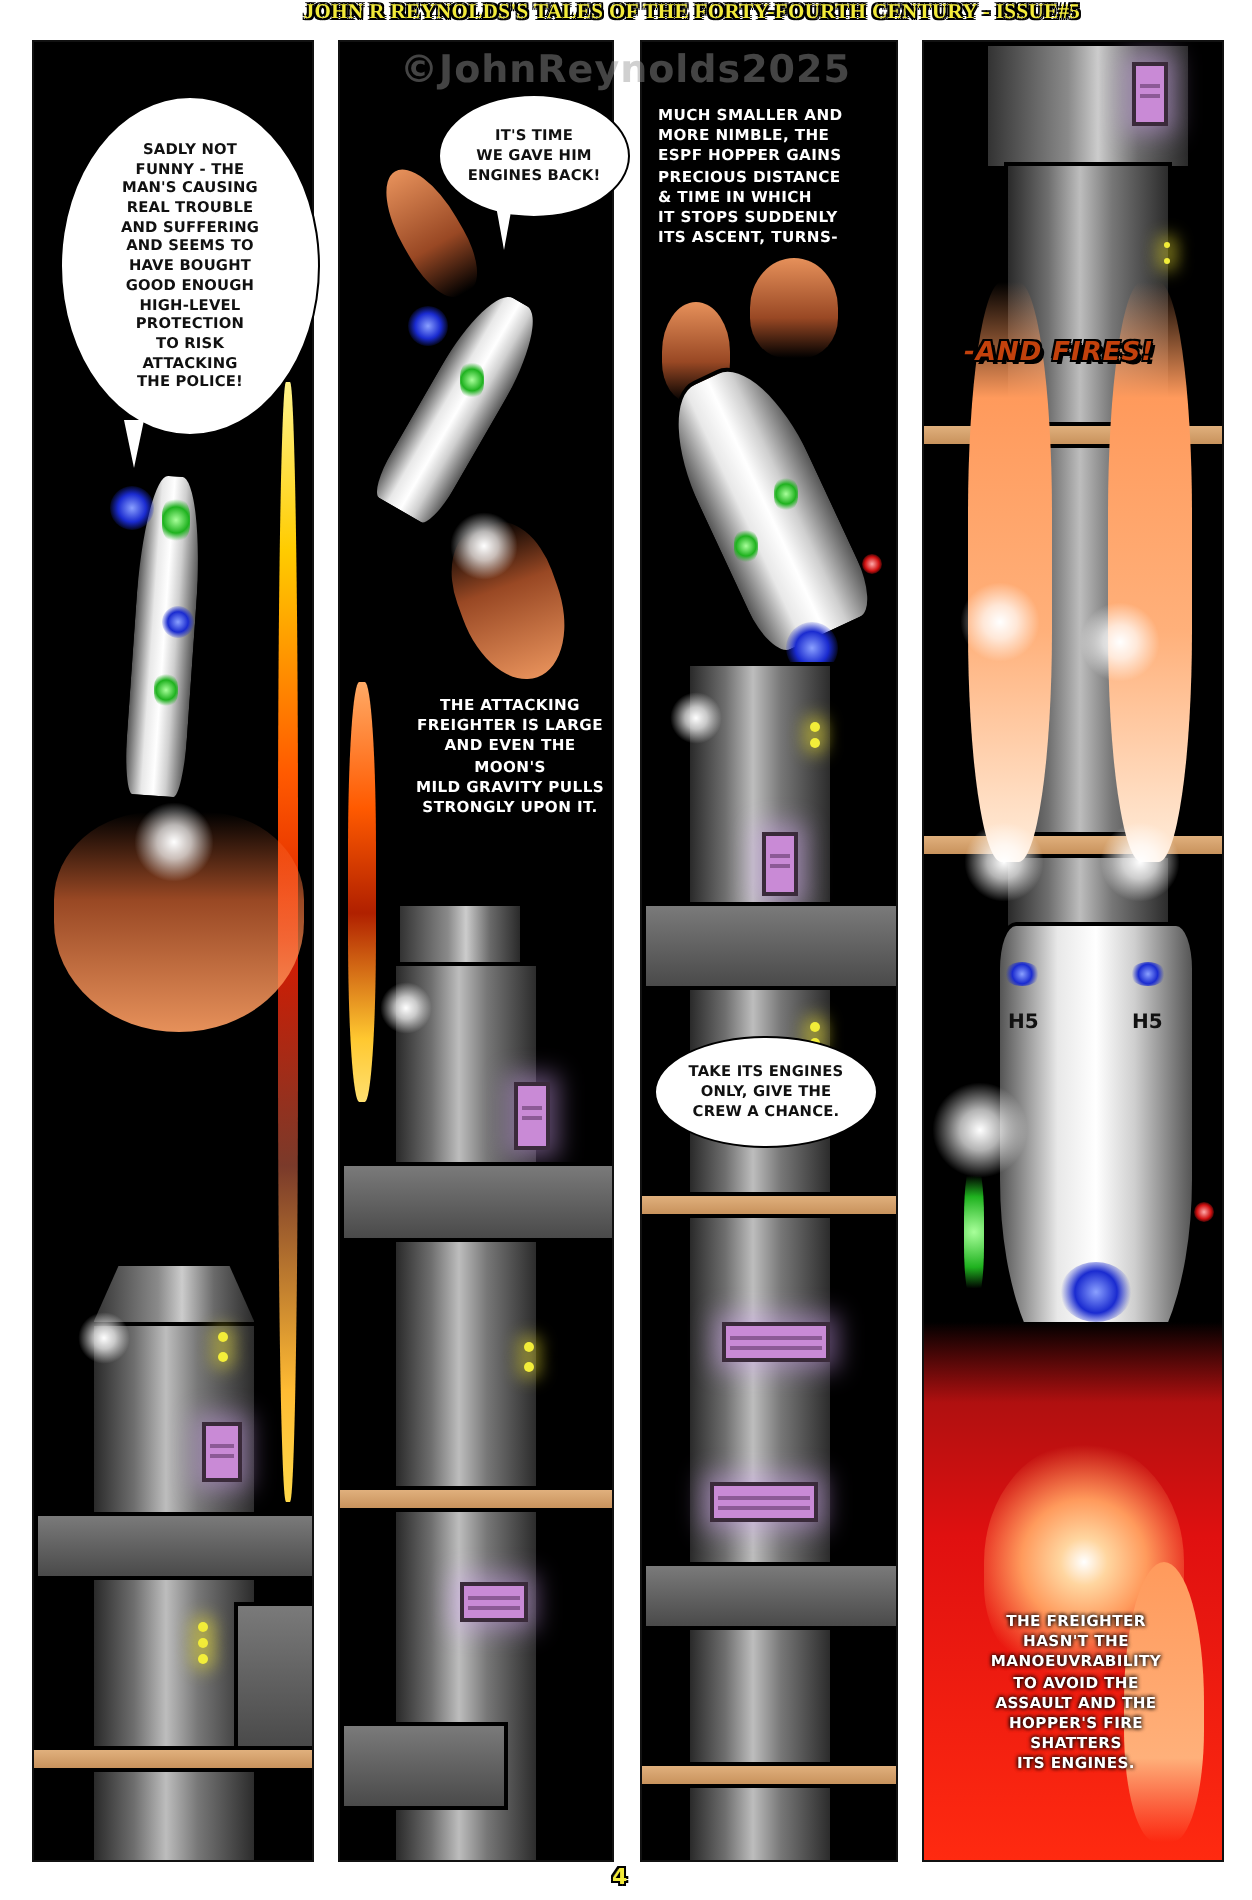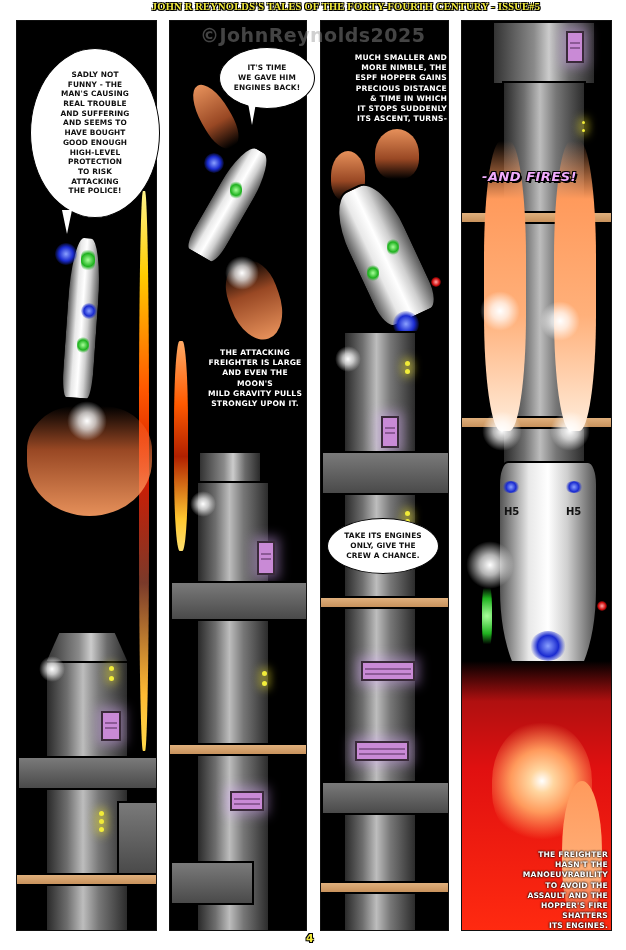--- a/index.html
+++ b/index.html
@@ -51,21 +51,21 @@
     display: flex; align-items: center; justify-content: center; z-index: 10; letter-spacing: 0.1px;
   }
   .balloon .txt { white-space: pre-line; }
   .tail { position: absolute; width: 0; height: 0; z-index: 11; }
   .caption {
     position: absolute; color: #fff; font-weight: bold; font-size: 7.6px; line-height: 10.2px;
     white-space: pre-line; z-index: 10; letter-spacing: 0.2px;
     text-shadow: 0 0 2px #000, 0 0 2px #000;
   }
   .shout {
-    position: absolute; color: #f0abfc; font-weight: bold; font-style: italic; font-size: 13px;
+    position: absolute; color: #c2410c; font-weight: bold; font-style: italic; font-size: 13px;
     letter-spacing: 0.5px; z-index: 10;
     text-shadow: -1px -1px 0 #000, 1px -1px 0 #000, -1px 1px 0 #000, 1px 1px 0 #000, 2px 2px 0 #000;
   }
   .pagenum {
     position: absolute; left: 306px; top: 932px; font-weight: bold; font-size: 11px; color: #f2ea3a;
     text-shadow: -1px -1px 0 #000, 1px -1px 0 #000, -1px 1px 0 #000, 1px 1px 0 #000;
   }
 </style>
 </head>
 <body>
@@ -162,21 +162,21 @@
   <div class="ylight" style="left:84px; top:348px;"></div>
   <div class="window" style="left:60px; top:395px; width:14px; height:28px;"></div>
   <div class="girder" style="left:0; top:430px; width:127px; height:40px;"></div>
   <div class="ylight" style="left:84px; top:490px;"></div>
   <div class="ylight" style="left:84px; top:498px;"></div>
   <div class="beam" style="left:0; top:575px; width:127px;"></div>
   <div class="window" style="left:40px; top:640px; width:50px; height:16px;"></div>
   <div class="window" style="left:34px; top:720px; width:50px; height:16px;"></div>
   <div class="girder" style="left:0; top:760px; width:127px; height:30px;"></div>
   <div class="beam" style="left:0; top:860px; width:127px;"></div>
-  <div class="caption" style="left:8px; top:32px; text-align:right; width:118px;">MUCH SMALLER AND
+  <div class="caption" style="left:8px; top:32px; text-align:left; width:118px;">MUCH SMALLER AND
 MORE NIMBLE, THE
 ESPF HOPPER GAINS
 PRECIOUS DISTANCE
 &amp; TIME IN WHICH
 IT STOPS SUDDENLY
 ITS ASCENT, TURNS-</div>
 </div>
 <div class="balloon" style="left:327px; top:518px; width:110px; height:54px;">
   <span class="txt">TAKE ITS ENGINES
 ONLY, GIVE THE
@@ -205,21 +205,21 @@
   <div style="position:absolute; left:104px; top:485px; font-weight:bold; font-size:10px; color:#111;">H5</div>
   <div class="glow" style="left:4px; top:520px; width:48px; height:48px;"></div>
   <div class="green" style="left:20px; top:560px; width:10px; height:70px;"></div>
   <div class="red" style="left:135px; top:580px; width:10px; height:10px;"></div>
   <div class="blue" style="left:68px; top:610px; width:36px; height:30px;"></div>
 
   <div style="position:absolute; left:0; top:640px; width:149px; height:269px; background:linear-gradient(180deg,#000 0%,#b01010 15%,#e01010 40%,#ff2a10 100%);"></div>
   <div class="flame" style="left:30px; top:700px; width:100px; height:120px; background:radial-gradient(circle,#fff 0%,#ffd6a0 15%,#ff9a5c 40%,rgba(255,90,40,0) 75%);"></div>
   <div class="flame" style="left:100px; top:760px; width:40px; height:140px; background:linear-gradient(180deg,#ff9a5c,#ffb07a 70%,rgba(255,150,90,0));"></div>
   <div class="shout" style="left:20px; top:148px;">-AND FIRES!</div>
-  <div class="caption" style="left:6px; top:785px; text-align:right; width:140px;margin-top:44px;">THE FREIGHTER
+  <div class="caption" style="left:6px; top:785px; text-align:center; width:140px;">THE FREIGHTER
 HASN'T THE
 MANOEUVRABILITY
 TO AVOID THE
 ASSAULT AND THE
 HOPPER'S FIRE
 SHATTERS
 ITS ENGINES.</div>
 </div>
 
 <div class="pagenum">4</div>

